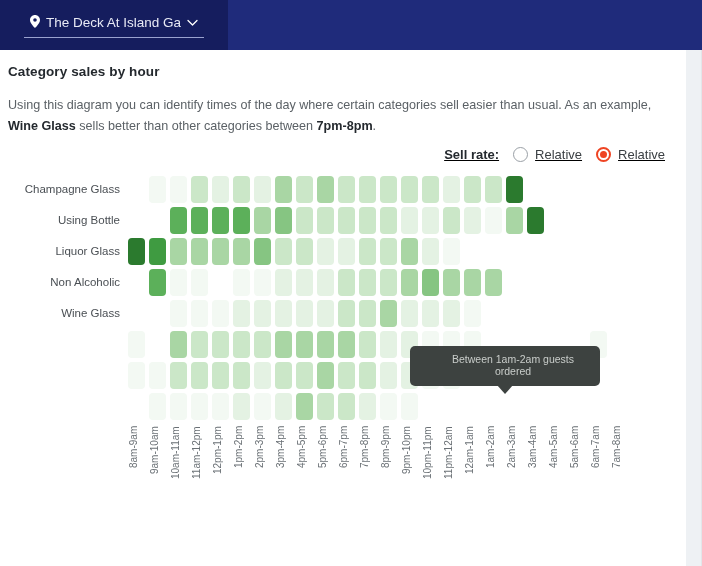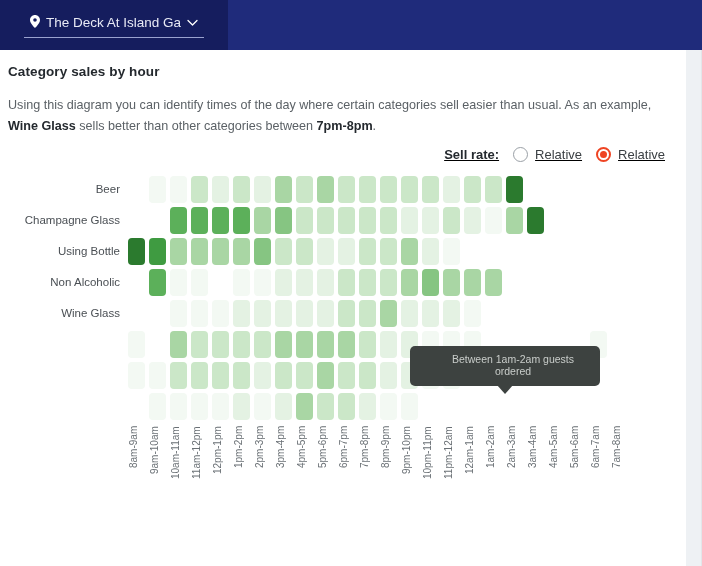--- a/index.html
+++ b/index.html
@@ -238,23 +238,23 @@
         <span>Relative</span>
       </label>
       <label class="radio-opt">
         <span class="radio on"></span>
         <span>Relative</span>
       </label>
     </div>
 
     <div class="chart-wrap">
       <div class="ylabels" id="ylabels">
-          <div class="ylabel">Beer</div>
           <div class="ylabel">Champagne Glass</div>
           <div class="ylabel">Using Bottle</div>
+          <div class="ylabel">Liquor Glass</div>
           <div class="ylabel">Non Alcoholic</div>
           <div class="ylabel">Wine Glass</div>
         </div>
       <div class="grid" id="grid">
           <div class="grid-row">
             <div class="cell" style="background: transparent;"></div>
             <div class="cell" style="background: rgb(243, 249, 243);"></div>
             <div class="cell" style="background: rgb(243, 249, 243);"></div>
             <div class="cell" style="background: rgb(203, 231, 200);"></div>
             <div class="cell" style="background: rgb(228, 242, 227);"></div>

